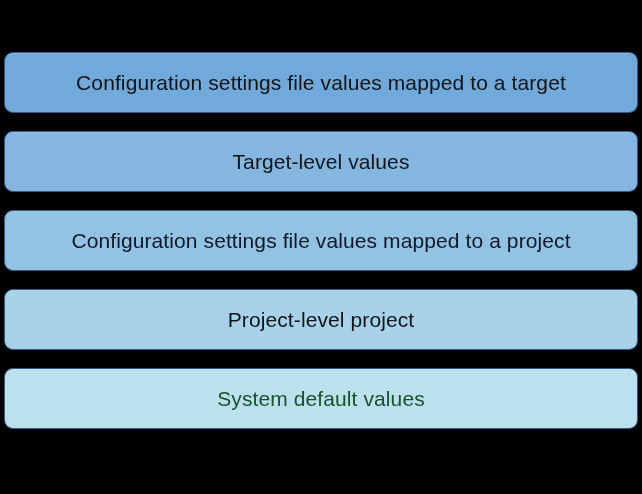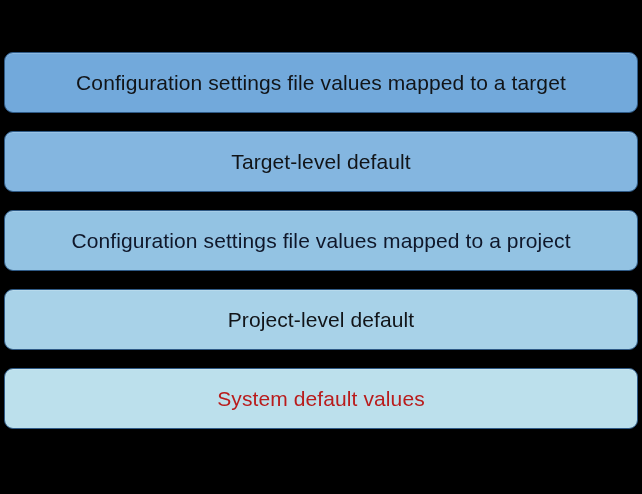--- a/index.html
+++ b/index.html
@@ -51,29 +51,29 @@
 <body>
 
 <div id="diagram-root" style="background: rgb(0, 0, 0);">
   <div class="stack">
 
     <div class="precedence-bar" style="background: rgb(114, 169, 219); border-color: rgb(47, 90, 134);">
       <span class="bar-label" style="color: rgb(17, 20, 24);">Configuration settings file values mapped to a target</span>
     </div>
 
     <div class="precedence-bar" style="background: rgb(132, 182, 224); border-color: rgb(47, 90, 134);">
-      <span class="bar-label" style="color: rgb(17, 20, 24);">Target-level default</span>
+      <span class="bar-label" style="color: rgb(17, 20, 24);">Target-level values</span>
     </div>
 
     <div class="precedence-bar" style="background: rgb(147, 195, 227); border-color: rgb(47, 90, 134);">
       <span class="bar-label" style="color: #0f172a;">Configuration settings file values mapped to a project</span>
     </div>
 
     <div class="precedence-bar" style="background: rgb(168, 210, 232); border-color: rgb(47, 90, 134);">
-      <span class="bar-label" style="color: rgb(17, 20, 24);">Project-level default</span>
+      <span class="bar-label" style="color: rgb(17, 20, 24);">Project-level project</span>
     </div>
 
     <div class="precedence-bar" style="background: rgb(188, 224, 236); border-color: rgb(47, 90, 134);">
-      <span class="bar-label" style="color: #b91c1c;">System default values</span>
+      <span class="bar-label" style="color: #14532d;">System default values</span>
     </div>
 
   </div>
 </div>
 
 </body></html>

